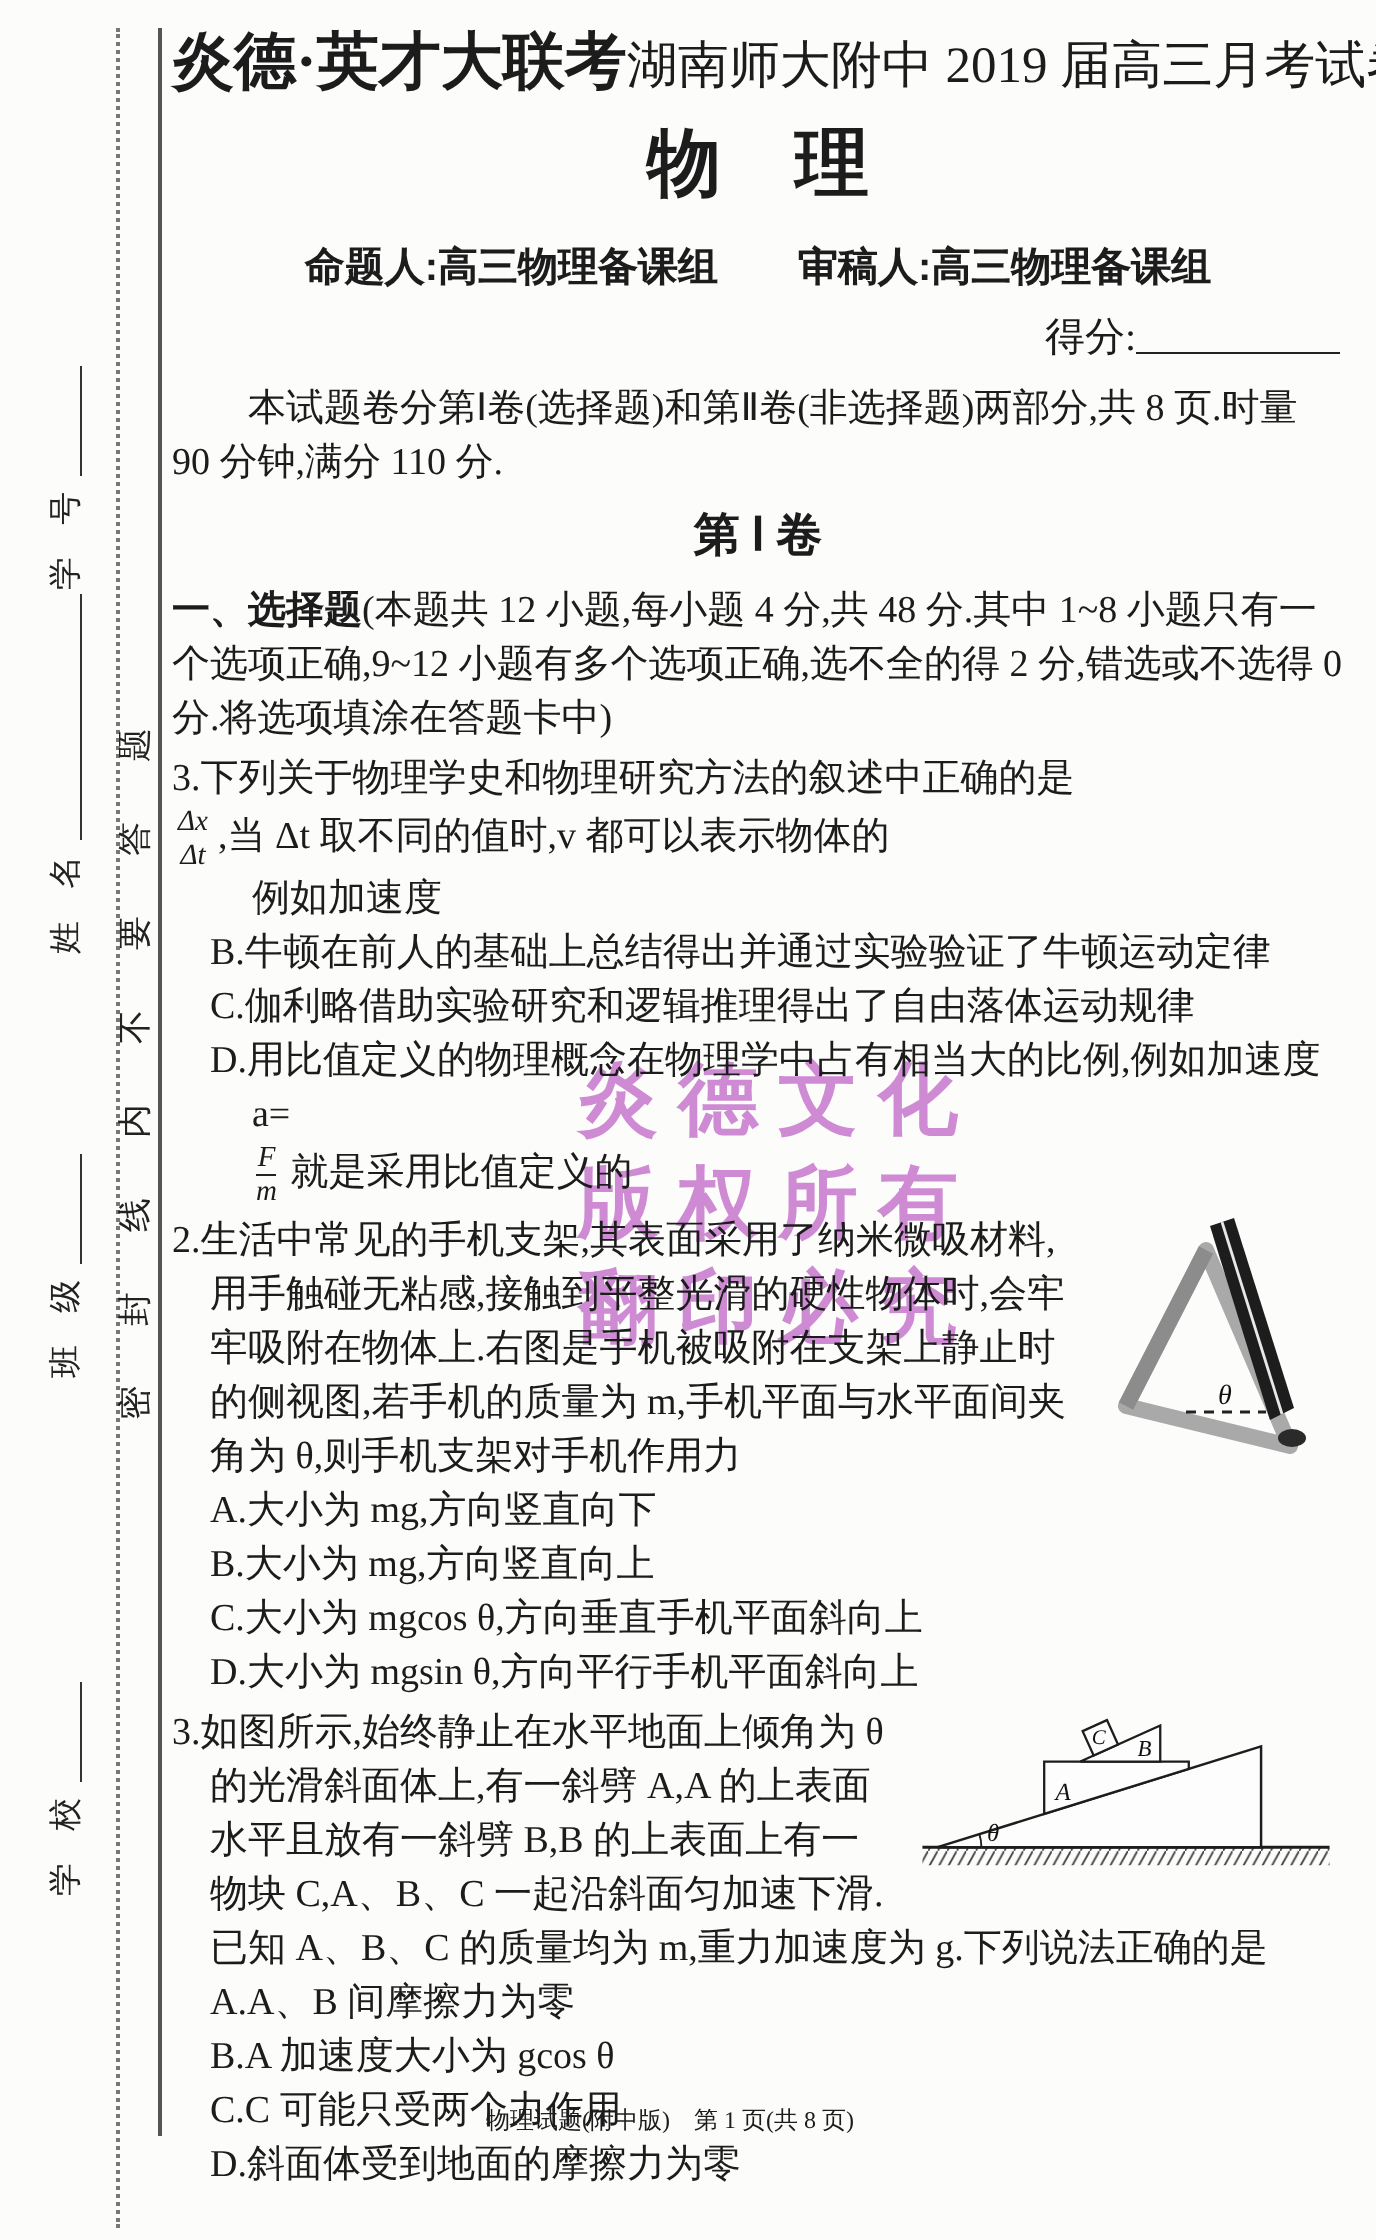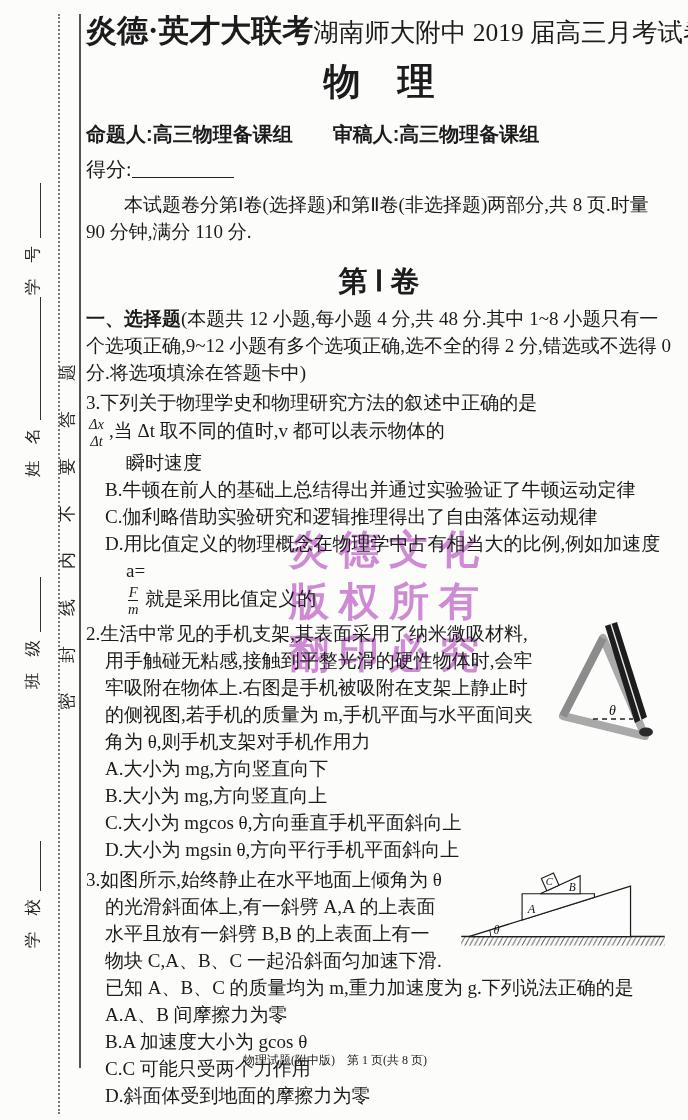--- a/index.html
+++ b/index.html
@@ -29,27 +29,27 @@
   .watermark{position:absolute;left:234px;top:524px;width:310px;z-index:0;
     text-align:center;font-size:40px;line-height:52px;letter-spacing:10px;
     color:#a21caf;opacity:.5;font-weight:700;}
   
   .content{position:absolute;left:86px;top:12px;width:586px;z-index:1;
     font-size:19px;line-height:27px;}
   .brand-line{text-align:center;font-size:25.5px;line-height:38px;white-space:nowrap;}
   .brand{font-weight:700;font-size:31px;}
   .subject{text-align:center;font-size:37px;line-height:42px;font-weight:700;margin-top:9px;
     font-family:"Liberation Sans", sans-serif;}
-  .authors{font-size:20px;font-weight:700;margin-top:18px;
+  .authors{text-align:center;font-size:20px;font-weight:700;margin-top:18px;
     font-family:"Liberation Sans", sans-serif;}
-  .score-line{text-align:left;font-size:20px;line-height:26px;margin-top:8px;padding-right:2px;}
+  .score-line{text-align:right;font-size:20px;line-height:26px;margin-top:8px;padding-right:2px;}
   .score-blank{display:inline-block;width:102px;border-bottom:1.5px solid #222;height:20px;
     vertical-align:-2px;}
   .intro{margin-top:9px;text-indent:2em;}
-  .part-title{text-align:center;font-size:29px;font-weight:700;margin-top:21px;line-height:30px;}
+  .part-title{text-align:center;font-size:23px;font-weight:700;margin-top:8px;line-height:30px;}
   .sec-head{margin-top:9px;}
   .sec-title{font-weight:700;font-family:"Liberation Sans", sans-serif;}
   .question{margin-top:3px;padding-left:19px;text-indent:-19px;}
   .opt{margin-left:19px;padding-left:21px;text-indent:-21px;}
   .opt-cont{margin-left:40px;}
   .frac{display:inline-flex;flex-direction:column;text-align:center;vertical-align:middle;
     font-size:14.5px;line-height:16px;font-style:italic;padding:0 2px;}
   .frac .den{border-top:1.2px solid #222;}
   .fig{float:right;}
   .fig-phone{width:125px;height:130px;margin:2px 0 0 8px;}
@@ -111,21 +111,21 @@
   </div>
 
   <div>
     <div class="question">3.下列关于物理学史和物理研究方法的叙述中正确的是</div>
     <div class="opt">
       <span class="frac">
           <span class="num">Δx</span>
           <span class="den">Δt</span>
         </span><span>,当 Δt 取不同的值时,v 都可以表示物体的</span>
     </div>
-    <div class="opt-cont">瞬时速度</div>
+    <div class="opt-cont">例如加速度</div>
     <div class="opt">B.牛顿在前人的基础上总结得出并通过实验验证了牛顿运动定律</div>
     <div class="opt">C.伽利略借助实验研究和逻辑推理得出了自由落体运动规律</div>
     <div class="opt">D.用比值定义的物理概念在物理学中占有相当大的比例,例如加速度 a=</div>
     <div class="opt-cont">
       <span class="frac">
           <span class="num">F</span>
           <span class="den">m</span>
         </span><span> 就是采用比值定义的</span>
     </div>
   </div>

